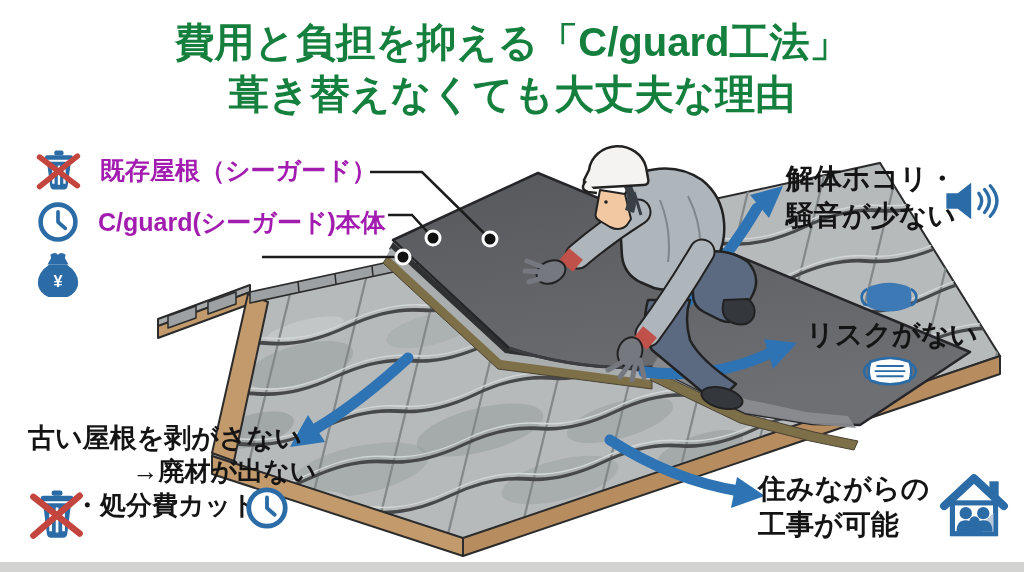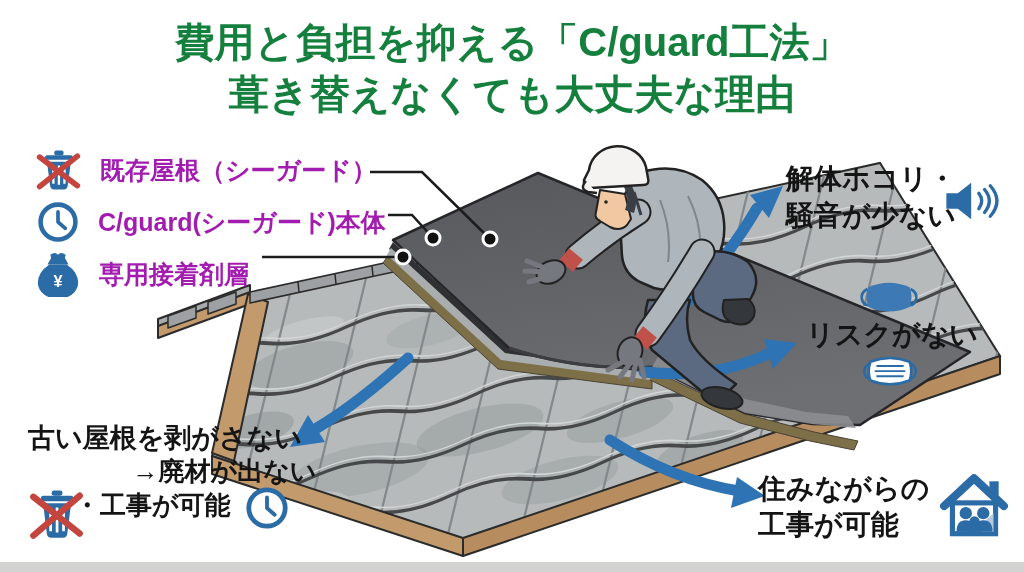--- a/index.html
+++ b/index.html
@@ -200,21 +200,20 @@
     </svg>
     <span class="txt">C/guard(シーガード)本体</span>
   </div>
   <div class="row">
     <svg width="46" height="46" viewBox="0 0 48 48" style="margin-left:1px">
       <path d="M16 4 q5 -4 8 0 q3 -4 8 0 l-1 4 h-14 z" fill="#2b6ba6"></path>
       <path d="M17 7 h14 l4 7 h-22 z" fill="#2b6ba6"></path>
       <path d="M15 14 h18 q12 8 12 19 a16 13 0 0 1 -42 0 q0 -11 12 -19 z" fill="#2b6ba6"></path>
       <text x="24" y="38" font-size="17" font-weight="bold" fill="#fff" text-anchor="middle">¥</text>
     </svg>
-    <span class="txt">専用接着剤層</span>
   </div>
 </div>
 
 <div class="abs callout co-dust">
   <div class="lines">
     <div>解体ホコリ・</div>
     <div>騒音が少ない</div>
   </div>
   <svg class="spk" width="62" height="42" viewBox="0 0 64 44">
     <path d="M2 14 h12 l14 -11 v38 l-14 -11 H2 z" fill="#2b6ba6"></path>
@@ -254,21 +253,21 @@
         <path d="M36 60 Q36 49 45 49 Q54 49 54 60 Z"></path>
       <circle cx="36.5" cy="50" r="5"></circle>
         <path d="M29 60 Q29 54 36.5 54 Q44 54 44 60 Z"></path>
     </g>
   </svg>
 </div>
 
 <div class="abs callout co-nostrip">
   <div class="l1">古い屋根を剥がさない</div>
   <div class="l2">→廃材が出ない</div>
-  <div class="l4">・工事が可能</div>
+  <div class="l4">・処分費カット</div>
   <svg class="trash" width="56" height="62" viewBox="0 0 52 56">
     <rect x="12" y="12" width="30" height="5" rx="2" fill="#2b6ba6"></rect>
     <rect x="22" y="7" width="10" height="5" rx="2" fill="#2b6ba6"></rect>
     <path d="M14 19 h26 l-3.5 28 q-0.5 4 -4 4 h-11 q-3.5 0 -4 -4 z" fill="#2b6ba6"></path>
     <path d="M21 23 v22 M27 23 v23 M33 23 v22" stroke="#fff" stroke-width="2.5"></path>
     <path d="M5 13 L48 47 M48 12 L5 49" stroke="#c4453e" stroke-width="6" stroke-linecap="round"></path>
   </svg>
   <svg class="clk" width="46" height="46" viewBox="0 0 48 48">
     <circle cx="24" cy="24" r="19" fill="#fff" stroke="#2b6ba6" stroke-width="5"></circle>
     <path d="M24 24 V13 M24 24 L32 31" stroke="#2b6ba6" stroke-width="4" stroke-linecap="round"></path>

